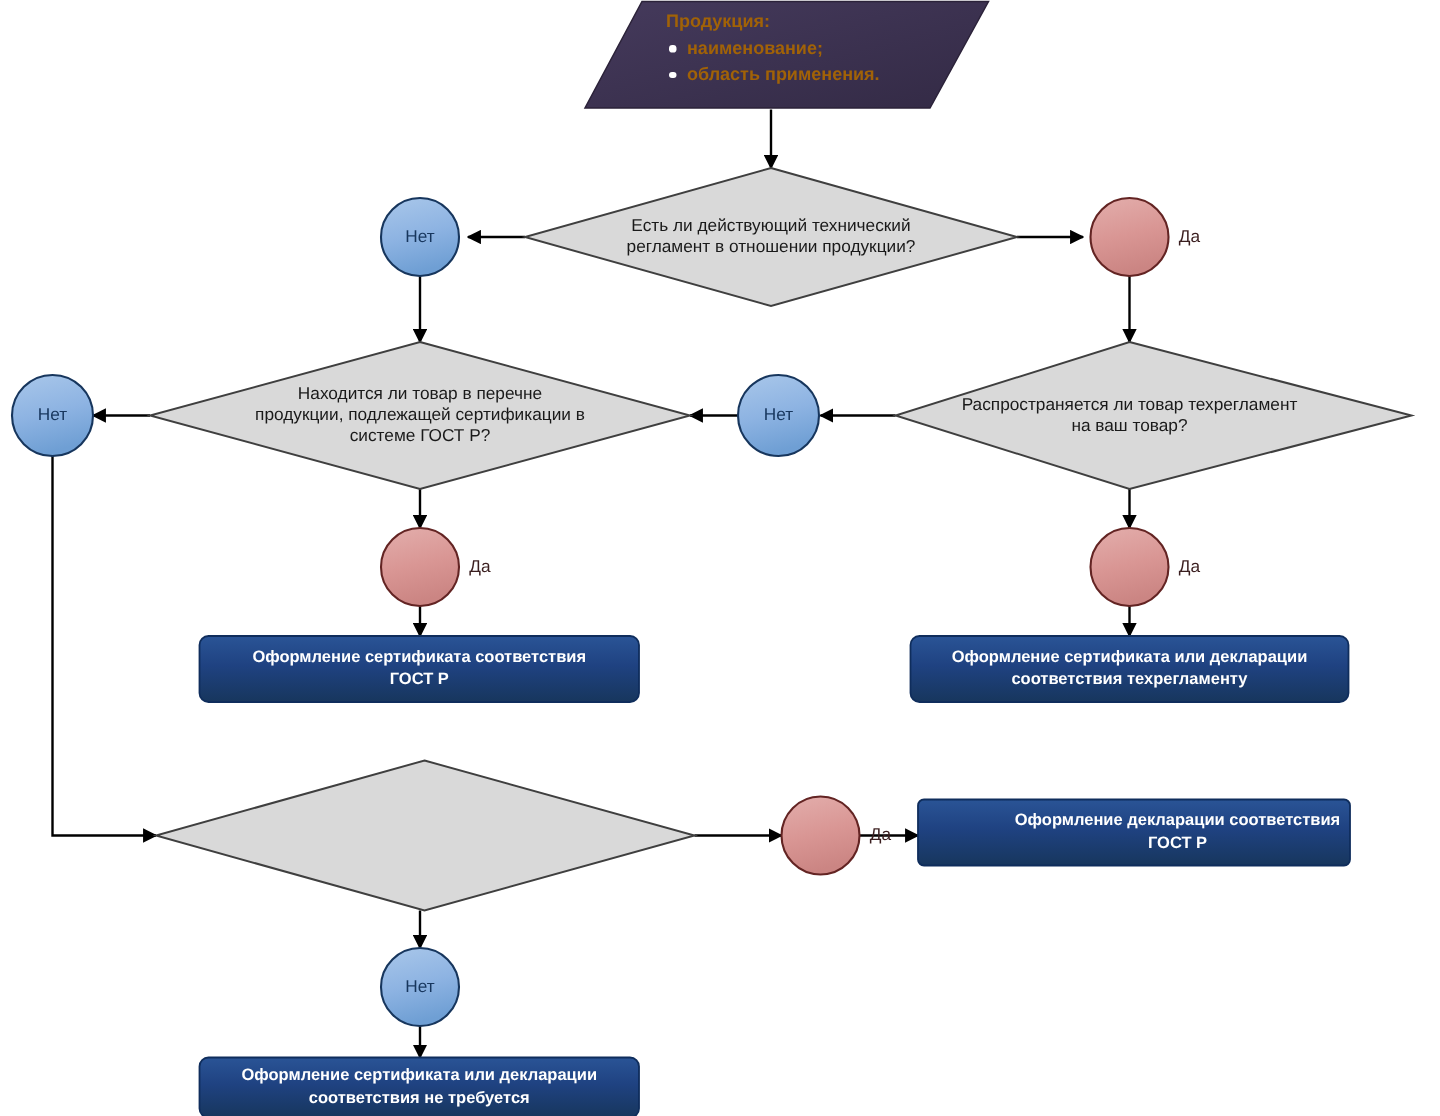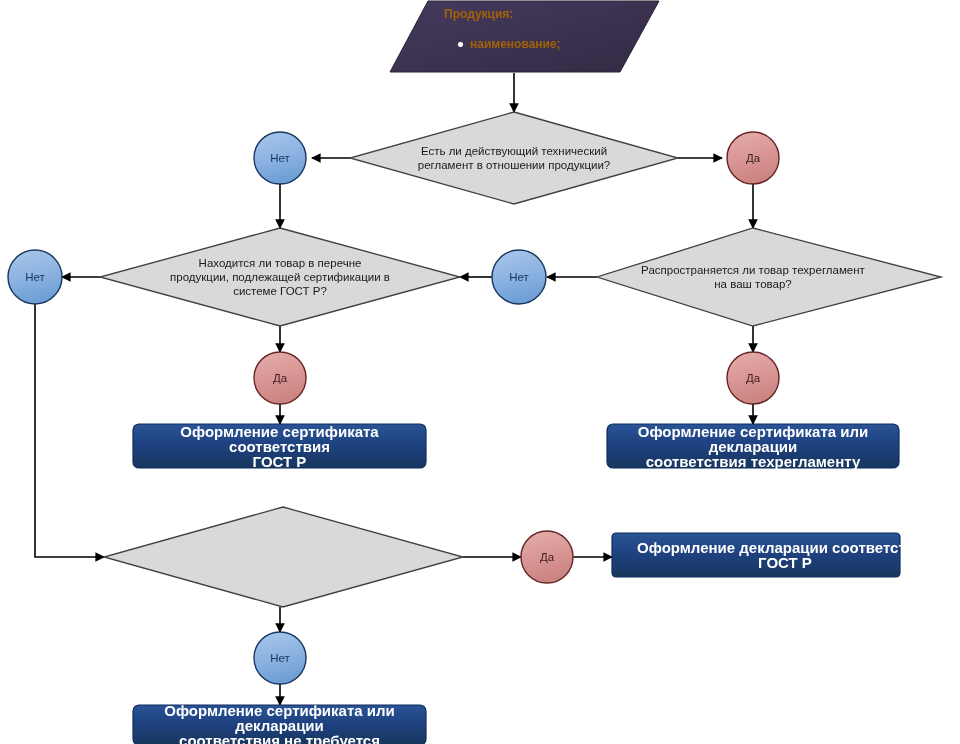--- a/index.html
+++ b/index.html
@@ -28,43 +28,43 @@
     font-size:11.5px;
     line-height:14px;
     font-weight:normal;
   }
   .circle-text{
     color:#10264b;
     font-size:11.5px;
     line-height:13px;
   }
   .circle-text.no{color:#17365d;}
-  .circle-text.yes{color:#3b1f20;}
+  .circle-text.yes{color:#3b1f20;margin-left:40px;}
   .box-text{
     color:#ffffff;
-    font-size:15px;
+    font-size:11px;
     line-height:15px;
     font-weight:bold;
     text-align:center;
   }
 
   
   .para-text{
     position:absolute;
     left:444px;top:6px;width:190px;
     color:#a16207;
     font-size:12px;
     line-height:17.5px;
     font-weight:bold;
     pointer-events:none;
   }
   .para-text .ttl{display:block;}
   .para-text ul{
     list-style:none;
-    margin:12px;padding:0 0 0 14px;
+    margin:0;padding:0 0 0 14px;
   }
   .para-text li{
     position:relative;
     white-space:nowrap;
   }
   .para-text li:before{
     content:"";
     position:absolute;
     left:-12px;top:6.5px;
     width:4.5px;height:4.5px;
@@ -162,20 +162,21 @@
     <rect x="133" y="424" width="293" height="44" rx="6" ry="6" fill="url(#gradBox)" stroke="#0f2d5c" stroke-width="1.2"></rect>
     <rect x="607" y="424" width="292" height="44" rx="6" ry="6" fill="url(#gradBox)" stroke="#0f2d5c" stroke-width="1.2"></rect>
     <rect x="612" y="533" width="288" height="44" rx="4" ry="4" fill="url(#gradBox)" stroke="#0f2d5c" stroke-width="1.2"></rect>
     <rect x="133" y="705" width="293" height="40" rx="6" ry="6" fill="url(#gradBox)" stroke="#0f2d5c" stroke-width="1.2"></rect>
   </svg>
 
   <div class="para-text">
     <span class="ttl">Продукция:</span>
     <ul>
       <li>наименование;</li>
+      <li>область применения.</li>
     </ul>
   </div>
 
   <div class="node-text diamond-text" style="left:404px;top:126px;width:220px;height:64px;">Есть ли действующий технический регламент в отношении продукции?</div>
 
   <div class="node-text diamond-text" style="left:170px;top:241px;width:220px;height:72px;">Находится ли товар в перечне продукции, подлежащей сертификации в системе ГОСТ Р?</div>
 
   <div class="node-text diamond-text" style="left:641px;top:249px;width:224px;height:56px;">Распространяется ли товар техрегламент на ваш товар?</div>
 
 

